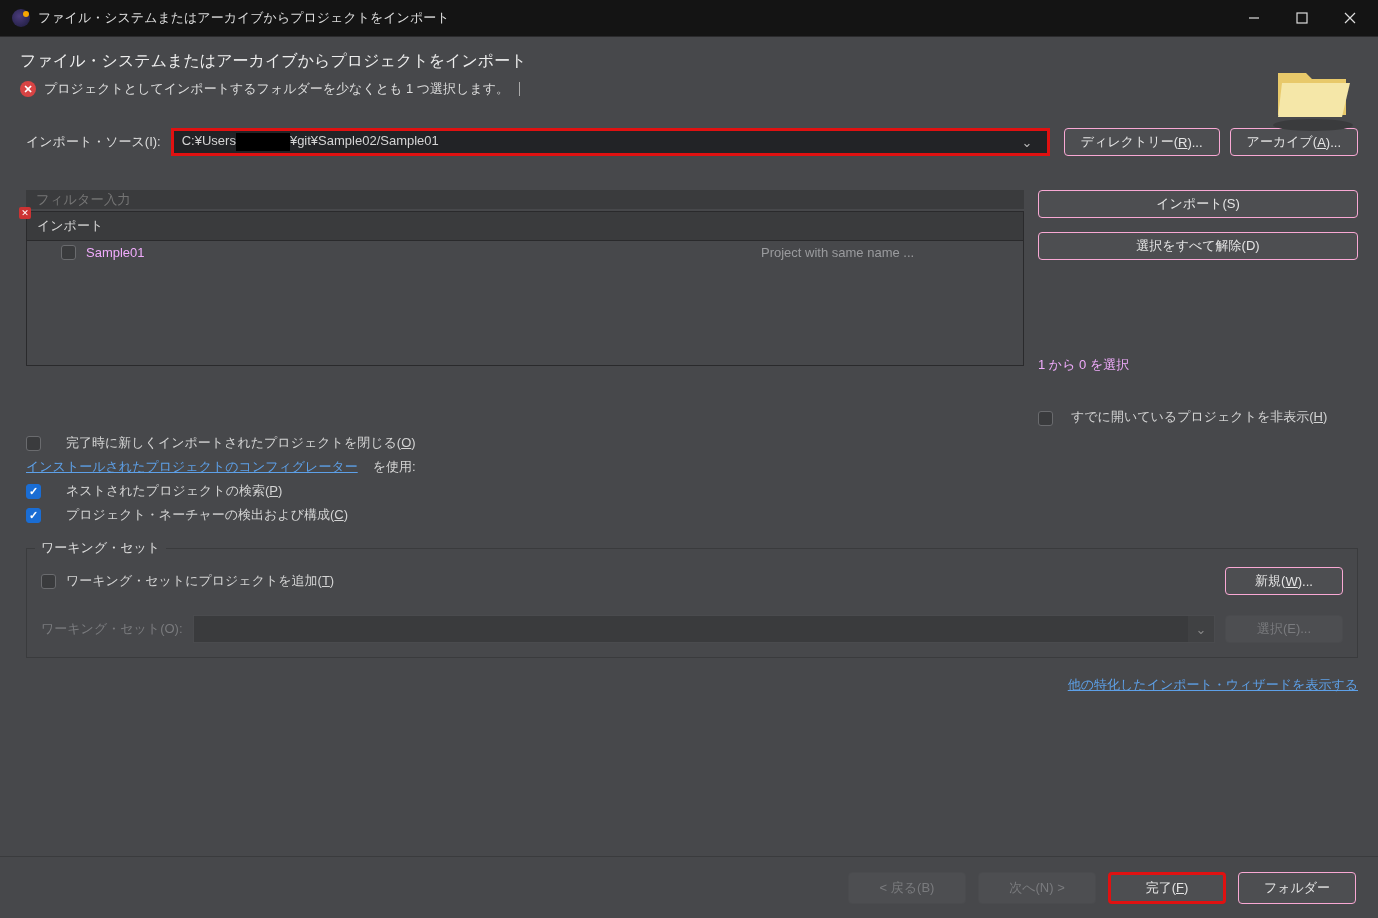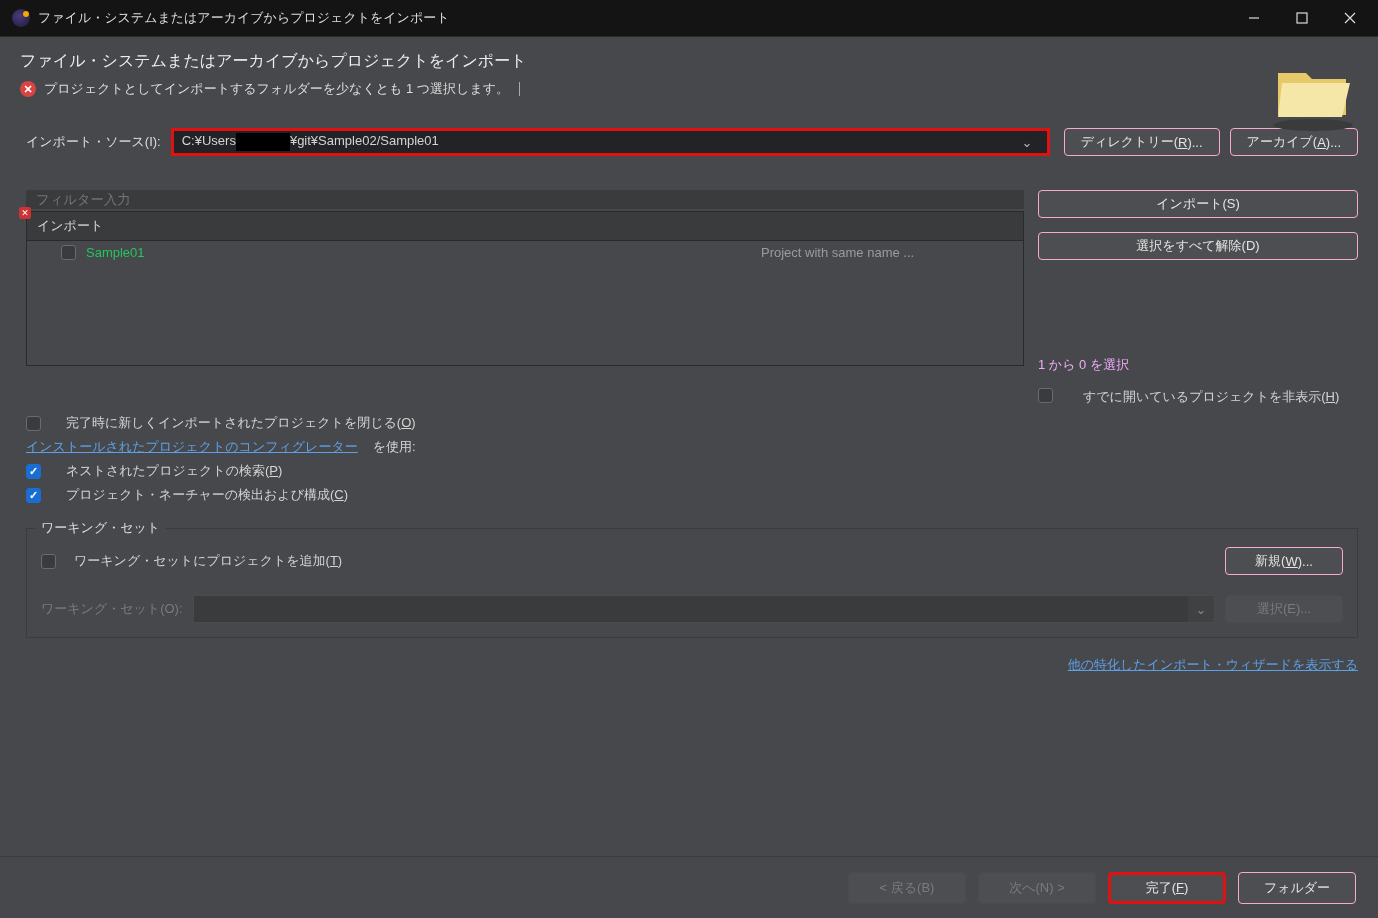--- a/index.html
+++ b/index.html
@@ -34,25 +34,25 @@
 .filter-input { height: 19px; background: #3a3b3d; border: none; padding: 0 10px; color: #86efac; }
 .table-header { display: flex; background: #3a3b3d; border: 1px solid #2a2a2c; margin-top: 2px; position: relative; }
 .remove-x { position: absolute; left: -8px; top: -5px; width: 12px; height: 12px; background: #cc3333; color: #fff; font-size: 9px; display: flex; align-items: center; justify-content: center; border-radius: 2px; }
 .col1 { flex: 0 0 735px; padding: 5px 10px; border-right: 1px solid #2a2a2c; }
 .col2 { flex: 1; padding: 5px 10px; }
 .table-body { height: 125px; background: #47484b; border: 1px solid #2a2a2c; border-top: none; }
 .tree-row { display: flex; align-items: center; padding: 4px 10px 4px 34px; }
 .checkbox { width: 15px; height: 15px; border: 1px solid #6a6b6e; background: #3a3b3d; border-radius: 3px; margin-right: 10px; flex-shrink: 0; display: inline-flex; align-items: center; justify-content: center; }
 .checkbox.checked { background: #1a6dd4; border-color: #1a6dd4; }
 .checkbox.checked::after { content: "✓"; color: #fff; font-size: 11px; font-weight: bold; }
-.tree-row .col1b { flex: 0 0 700px; display: flex; align-items: center; color: #22c55e; }
+.tree-row .col1b { flex: 0 0 700px; display: flex; align-items: center; color: #f0abfc; }
 .tree-row .col2b { flex: 1; color: #9a9b9e; }
 .side-btns { width: 320px; display: flex; flex-direction: column; gap: 14px; }
 .selection-info { margin-top: 82px; color: #f0abfc; }
-.hide-open { margin-top: 0; display: flex; align-items: flex-start; gap: 20px; }
+.hide-open { margin-top: 20px; display: flex; align-items: flex-end; gap: 8px; }
 .options { margin-top: 8px; }
 .opt-row { display: flex; align-items: center; gap: 15px; margin-top: 6px; }
 .link { color: #5da0e8; text-decoration: underline; cursor: pointer; }
 .underline-letter { text-decoration: underline; }
 .fieldset { border: 1px solid #3a3b3d; margin-top: 24px; padding: 18px 14px 14px 14px; position: relative; }
 .legend { position: absolute; top: -10px; left: 8px; background: #47484b; padding: 0 6px; color: #ddd; }
 .ws-row1 { display: flex; align-items: center; justify-content: space-between; }
 .ws-row2 { display: flex; align-items: center; gap: 10px; margin-top: 20px; }
 .ws-combo { flex: 1; height: 28px; background: #3a3b3d; border: 1px solid #4a4b4e; display: flex; align-items: center; }
 .ws-combo-arrow { width: 26px; text-align: center; color: #888; background: #404143; height: 100%; line-height: 28px; }
@@ -162,21 +162,21 @@
     </div>
     <div class="opt-row">
       <span class="checkbox checked"></span>
       <span>プロジェクト・ネーチャーの検出および構成(<span class="underline-letter">C</span>)</span>
     </div>
   </div>
 
   <div class="fieldset">
     <div class="legend">ワーキング・セット</div>
     <div class="ws-row1">
-      <div style="display:flex;align-items:center;gap:8px;">
+      <div style="display:flex;align-items:center;gap:0;">
         <span class="checkbox"></span>
         <span>ワーキング・セットにプロジェクトを追加(<span class="underline-letter">T</span>)</span>
       </div>
       <div class="btn" style="min-width:118px;">新規(<span class="underline-letter">W</span>)...</div>
     </div>
     <div class="ws-row2">
       <span class="label" style="color:#7a7b7e;">ワーキング・セット(O):</span>
       <div class="ws-combo">
         <span style="flex:1"></span>
         <div class="ws-combo-arrow-wrap">

